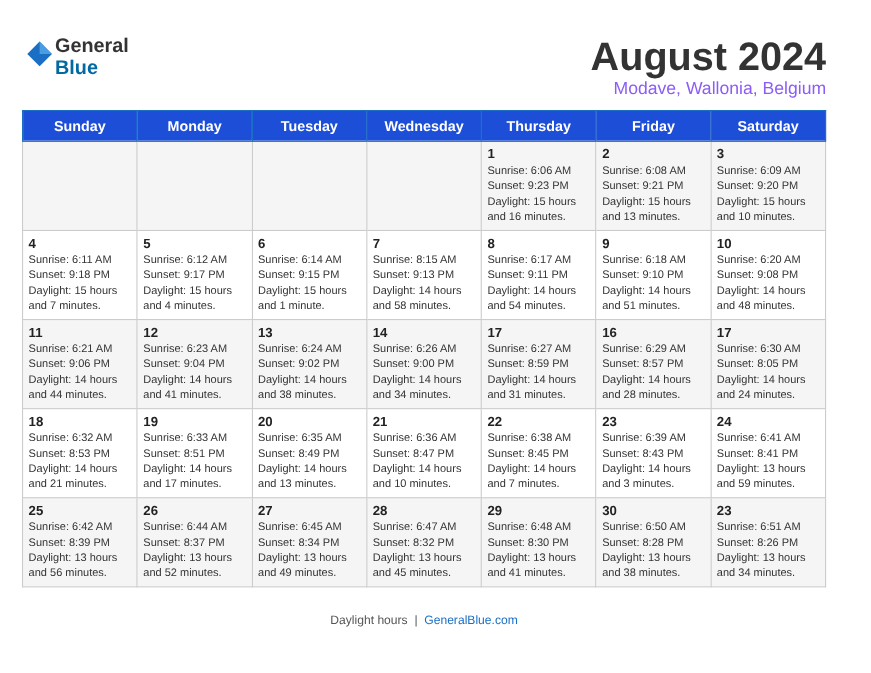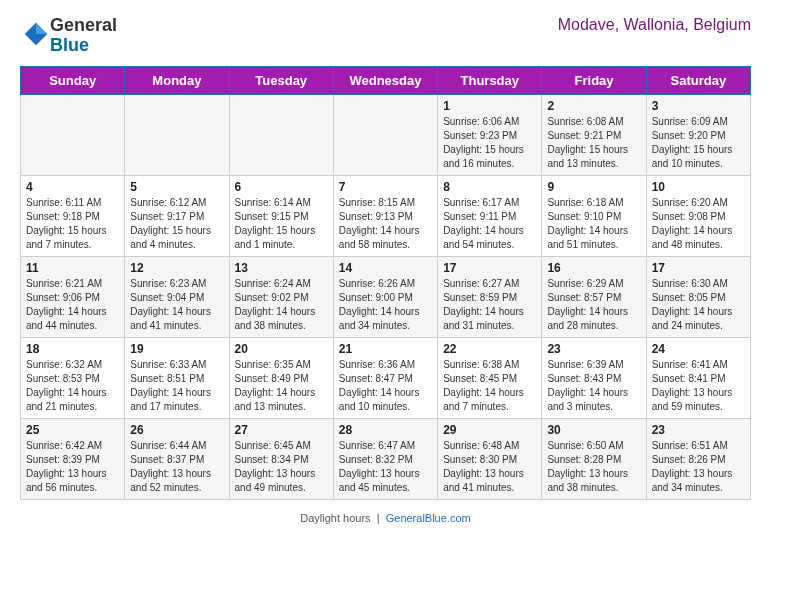--- a/index.html
+++ b/index.html
@@ -4,21 +4,21 @@
   <style>
     * { box-sizing: border-box; margin: 0; padding: 0; }
     body {
       font-family: Arial, sans-serif;
       background: #fff;
       width: 792px;
       min-height: 612px;
     }
     .page {
       width: 771px;
-      padding: 16px 20px;
+      padding: 32px 20px;
     }
     .header {
       display: flex;
       justify-content: space-between;
       align-items: flex-start;
       margin-bottom: 10px;
     }
     .logo {
       display: flex;
       align-items: center;
@@ -40,29 +40,29 @@
       text-align: right;
     }
     .main-title {
       font-size: 36px;
       font-weight: bold;
       color: #333;
       line-height: 1.1;
     }
     .subtitle {
       font-size: 16px;
-      color: #701a75;
+      color: #8b5cf6;
     }
     table {
       width: 100%;
       border-collapse: collapse;
       table-layout: fixed;
     }
     thead tr th {
-      background: #a21caf;
+      background: #1d4ed8;
       color: #fff;
       font-size: 13px;
       font-weight: bold;
       padding: 6px 4px;
       text-align: center;
       border: 1px solid #1a6fc4;
     }
     tbody tr td {
       border: 1px solid #ccc;
       vertical-align: top;
@@ -83,21 +83,21 @@
       font-size: 12px;
       display: block;
       margin-bottom: 2px;
     }
     .cell-info {
       font-size: 10px;
       line-height: 1.4;
       color: #333;
     }
     .footer {
-      margin-top: 12px;
+      margin-top: 24px;
       font-size: 11px;
       color: #555;
       text-align: center;
     }
     .footer-link {
       color: #1a6fc4;
     }
   </style>
 </head>
 <body>
@@ -110,20 +110,21 @@
           <polygon points="15,3 27,15 15,27 3,15" fill="#1a6fc4"></polygon>
           <polygon points="15,3 27,15 15,15" fill="#4a9de0"></polygon>
         </svg>
       </div>
       <div class="logo-text">
         <span>General</span><br>
         <span class="blue">Blue</span>
       </div>
     </div>
     <div class="title-block">
+      <div class="main-title">August 2024</div>
       <div class="subtitle">Modave, Wallonia, Belgium</div>
     </div>
   </div>
 
   <table>
     <thead>
       <tr>
       <th>Sunday</th>
           <th>Monday</th>
           <th>Tuesday</th>

